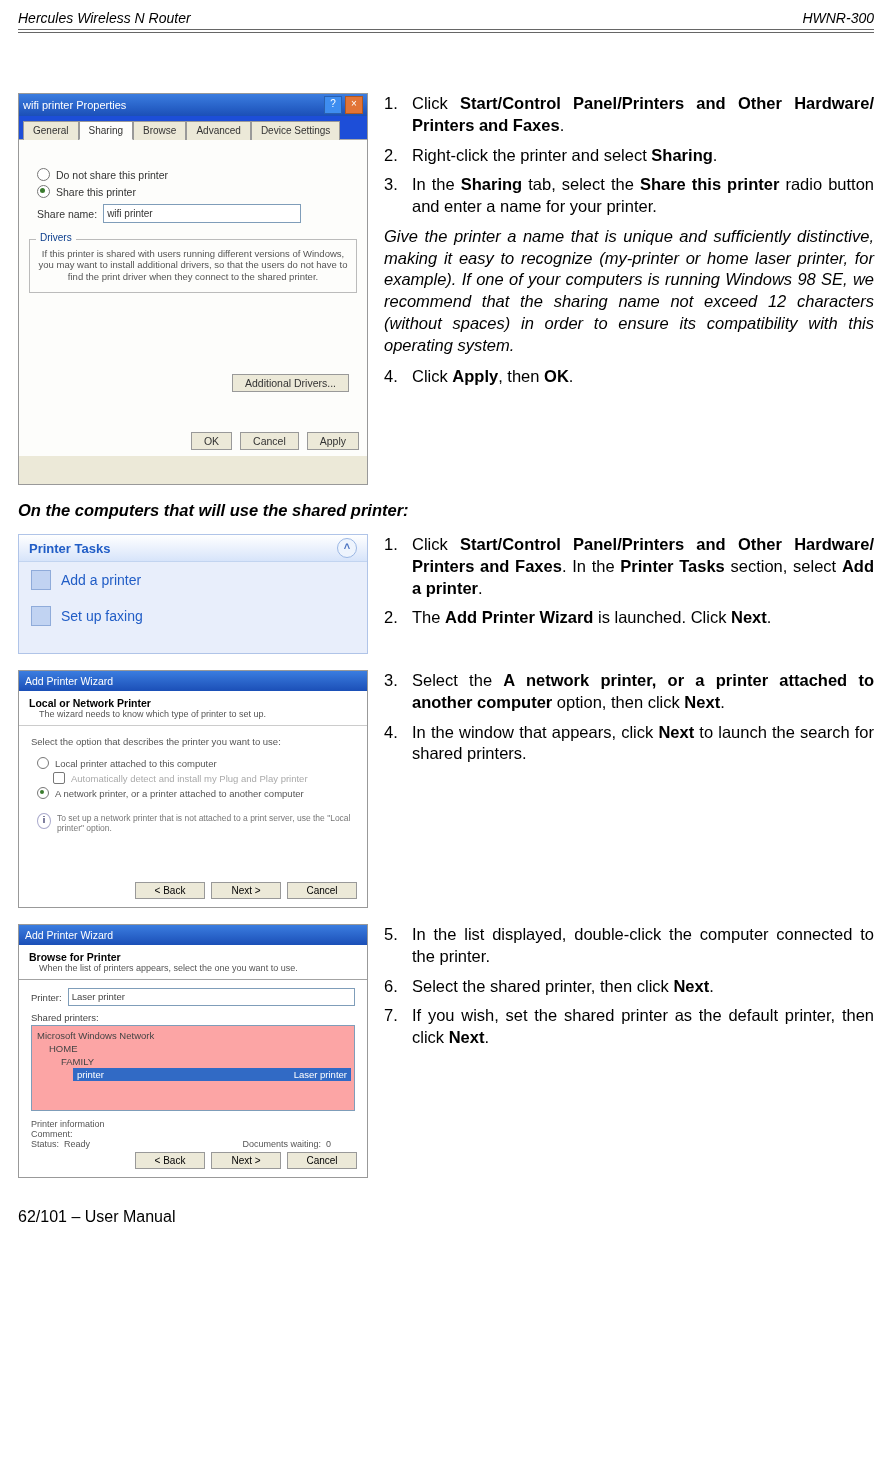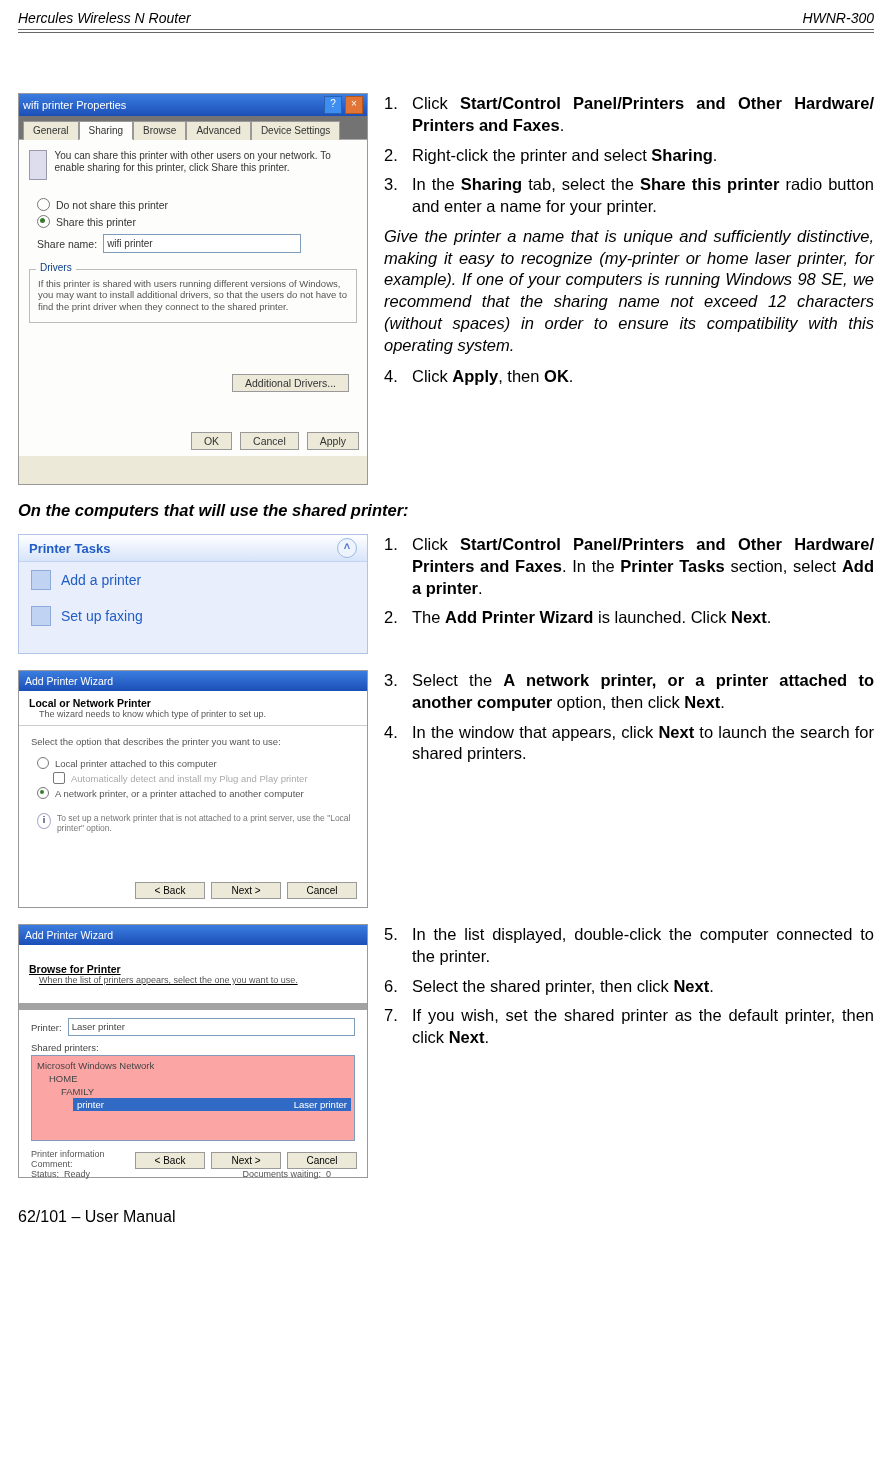--- a/index.html
+++ b/index.html
@@ -78,32 +78,32 @@
     font-size: 16px;
     margin-top: 30px;
   }
 
   
   .ss1 { width: 348px; height: 390px; font-size: 10.5px; color:#333; }
   .ss1 .titlebar { height: 22px; background: linear-gradient(to bottom,#3b7de0,#1b4fb7); color:#fff; display:flex; align-items:center; justify-content:space-between; padding:0 4px; font-size:11px; }
   .ss1 .titlebar .icons { display:flex; gap:3px; }
   .ss1 .titlebar .wbtn { width:16px; height:16px; background:#e27436; border:1px solid #b3571f; font-size:10px; text-align:center; line-height:14px; color:#fff; }
   .ss1 .titlebar .wbtn.help { background:#3e8df0; border-color:#2960b0; }
-  .ss1 .tabs { display:flex; padding: 4px 4px 0 4px; gap:0; border-bottom:1px solid #aaa; background:#737373;}
+  .ss1 .tabs { display:flex; padding: 4px 4px 0 4px; gap:0; border-bottom:1px solid #aaa; background:#1d4ed8;}
   .ss1 .tab { padding:3px 9px; border:1px solid #999; border-bottom:none; background:#ece9d8; font-size:10px; position:relative; top:1px; }
   .ss1 .tab.active { background:#fdfdfb; border-bottom:1px solid #fdfdfb; }
   .ss1 .body { padding:10px 10px 6px 10px; background:#fdfdfb; height:300px; position:relative; }
   .ss1 .sharetext { display:flex; gap:8px; font-size:10px; line-height:1.2; max-width:310px;}
   .ss1 .printericon { width:28px; height:28px; background:#dde; border:1px solid #99a; }
   .ss1 .radio { display:flex; align-items:center; gap:6px; font-size:10.5px; margin:4px 0 4px 8px;}
   .ss1 .radio .dot { width:11px; height:11px; border:1px solid #777; border-radius:50%; position:relative; background:#fff;}
   .ss1 .radio.checked .dot::after{content:"";position:absolute;left:2px;top:2px;width:5px;height:5px;border-radius:50%;background:#3a7b2e;}
   .ss1 .labelrow{display:flex;align-items:center;gap:6px;margin:6px 0 8px 8px;font-size:10.5px;}
   .ss1 .input{width:190px;height:17px;border:1px solid #7f9db9;background:#fff;padding:0 3px;font-size:10px;line-height:17px;}
-  .ss1 .group{border:1px solid #bbb;padding:8px 8px 10px 8px;margin-top:16px;position:relative;}
+  .ss1 .group{border:1px solid #bbb;padding:8px 8px 10px 8px;margin-top:16px;position:relative;text-align:center;}
   .ss1 .group .gtitle{position:absolute;top:-8px;left:6px;background:#fdfdfb;padding:0 4px;font-size:10px;color:#0a3c8c;}
   .ss1 .group .desc{font-size:9.5px;color:#555;line-height:1.2;}
   .ss1 .btn{border:1px solid #999;background:#ece9d8;padding:2px 12px;font-size:10.5px;}
   .ss1 .btnrow{position:absolute;bottom:6px;right:8px;display:flex;gap:8px;}
   .ss1 .addl{position:absolute;right:18px;bottom:64px;}
 
   
   .ss2 { width:348px; height:118px; background:#e8eefb; border:1px solid #b0c4e8; }
   .ss2 .head{background:linear-gradient(to bottom,#fff,#d7e4fa);height:26px;display:flex;align-items:center;justify-content:space-between;padding:0 10px;color:#215dc6;font-weight:bold;font-size:13px;border-bottom:1px solid #c2d4f0;}
   .ss2 .head .chev{width:18px;height:18px;border:1px solid #9bb7e4;border-radius:50%;text-align:center;line-height:15px;color:#4a72c0;background:#eef4fd;font-size:11px;}
@@ -124,21 +124,21 @@
   .ss3 .radio.disabled{color:#aaa;}
   .ss3 .note{font-size:8.5px;color:#777;margin:14px 0 0 6px;display:flex;gap:6px;align-items:flex-start;}
   .ss3 .note .i{width:14px;height:14px;border:1px solid #aac;border-radius:50%;text-align:center;line-height:13px;color:#336;font-weight:bold;font-size:9px;}
   .ss3 .btnrow{position:absolute;bottom:8px;right:10px;display:flex;gap:6px;}
   .ss3 { position:relative; }
   .ss3 .btn{border:1px solid #999;background:#ece9d8;padding:2px 12px;font-size:10px;min-width:44px;text-align:center;}
 
   
   .ss4 { width:348px; height:252px; background:#fff; font-size:10px; position:relative;}
   .ss4 .titlebar{height:20px;background:linear-gradient(to bottom,#3b7de0,#1b4fb7);color:#fff;padding:0 6px;display:flex;align-items:center;font-size:10.5px;}
-  .ss4 .hdr{padding:18px 10px;border-bottom:7px solid #a3a3a3;text-decoration:underline;}
+  .ss4 .hdr{padding:6px 10px;border-bottom:1px solid #a3a3a3;}
   .ss4 .hdr .t1{font-weight:bold;font-size:10.5px;}
   .ss4 .hdr .t2{font-size:9px;color:#555;margin-left:10px;}
   .ss4 .body{padding:8px 12px;color:#444;}
   .ss4 .frow{display:flex;align-items:center;gap:6px;margin-bottom:6px;font-size:9.5px;}
   .ss4 .input{flex:1;height:16px;border:1px solid #7f9db9;background:#fff;padding:0 3px;font-size:9.5px;line-height:16px;}
   .ss4 .tree{border:1px solid #7f9db9;height:78px;background:#fca5a5;padding:3px;font-size:9.5px;overflow:hidden;}
   .ss4 .tree .node{padding:1px 0;}
   .ss4 .tree .sel{background:#316ac5;color:#fff;display:flex;justify-content:space-between;padding:1px 4px;}
   .ss4 .info{font-size:9px;color:#555;margin-top:8px;}
   .ss4 .info .line{display:flex;justify-content:space-between;max-width:300px;}
@@ -168,24 +168,20 @@
         </span>
       </div>
       <div class="tabs">
         <div class="tab">General</div>
         <div class="tab active">Sharing</div>
         <div class="tab">Browse</div>
         <div class="tab">Advanced</div>
         <div class="tab">Device Settings</div>
       </div>
       <div class="body">
-        <div class="sharetext">
-          <div class="printericon"></div>
-          <div>You can share this printer with other users on your network. To enable sharing for this printer, click Share this printer.</div>
-        </div>
         <div style="height:14px"></div>
         <div class="radio">
             <span class="dot"></span>
             <span>Do not share this printer</span>
           </div>
         <div class="radio checked">
             <span class="dot"></span>
             <span>Share this printer</span>
           </div>
         <div class="labelrow">

